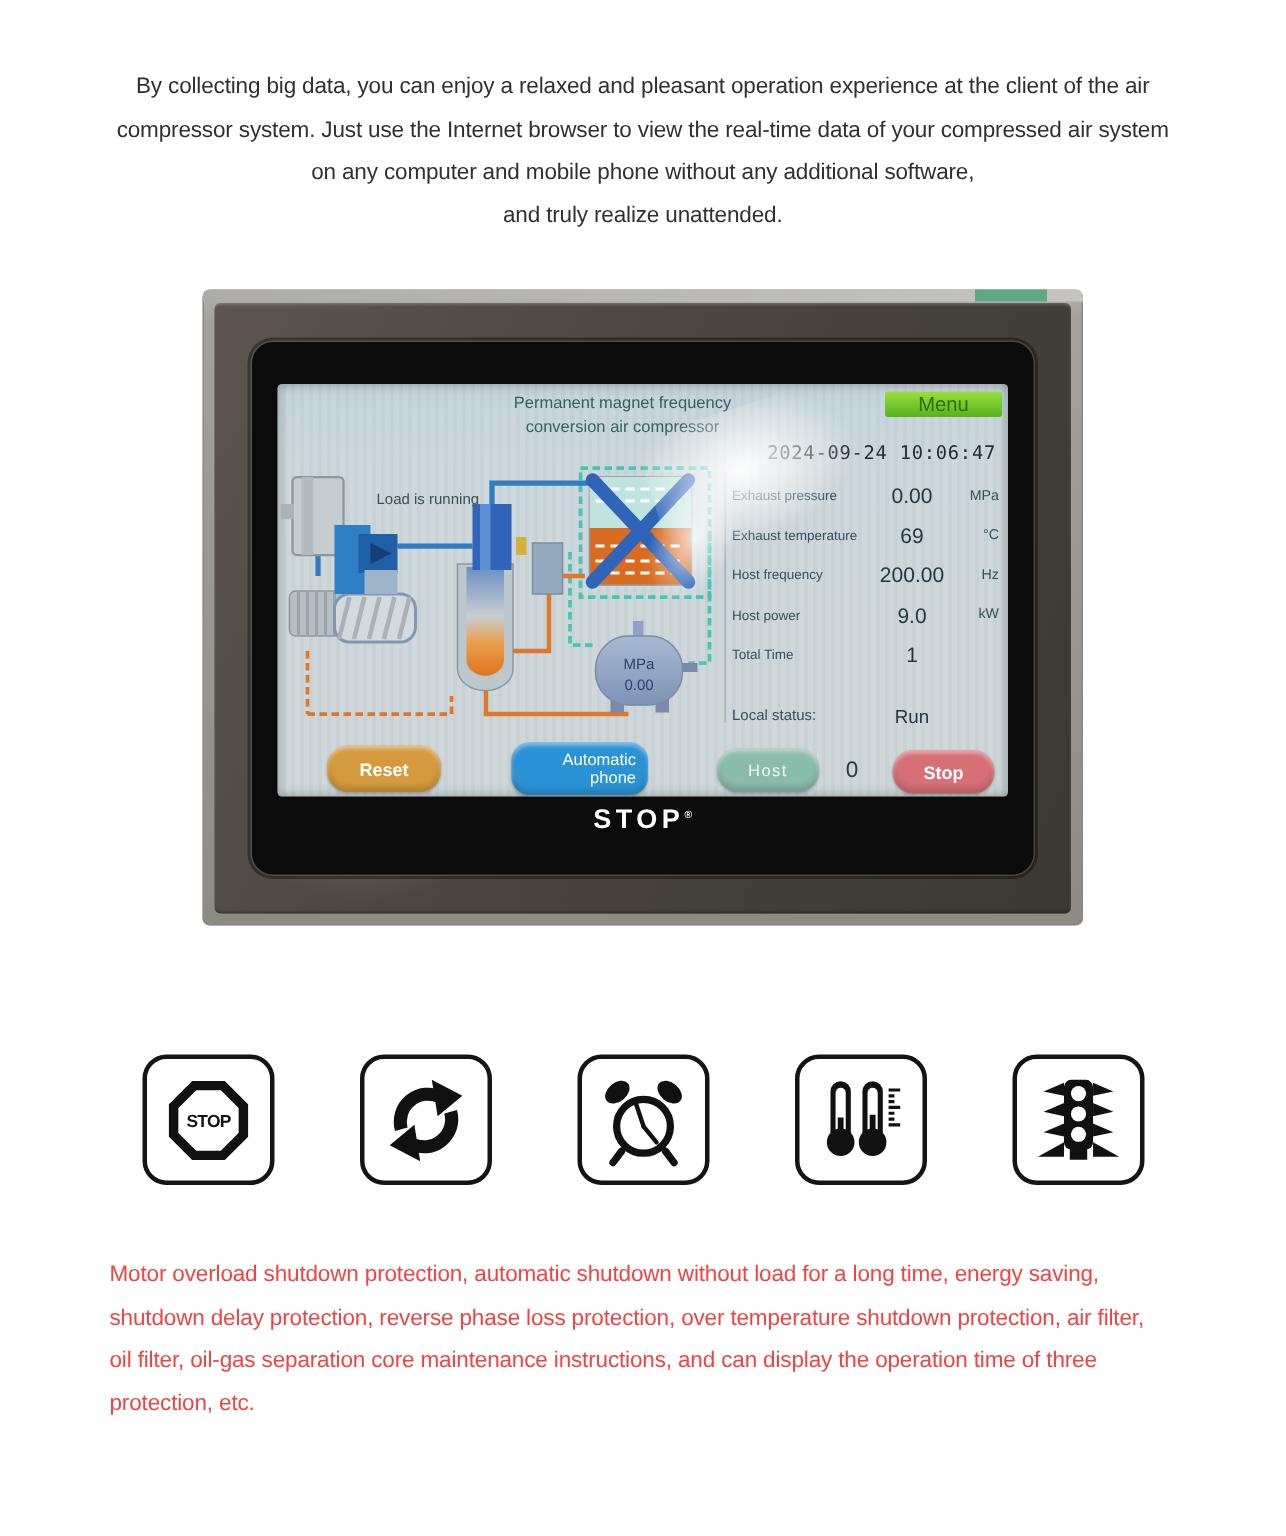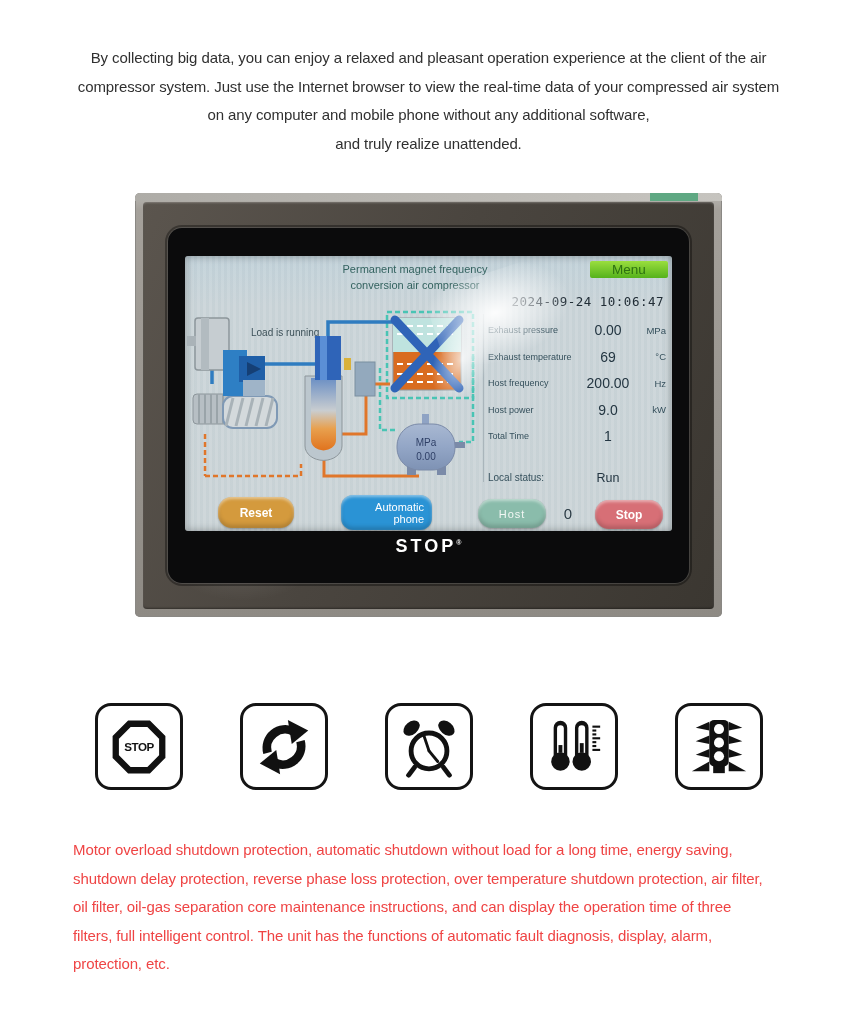--- a/index.html
+++ b/index.html
@@ -298,15 +298,14 @@
       <circle cx="32" cy="27.5" r="5.2" fill="#fff"></circle>
       <circle cx="32" cy="41.5" r="5.2" fill="#fff"></circle>
     </svg>
   </div>
 </div>
 
 <div class="footer">
   <div>Motor overload shutdown protection, automatic shutdown without load for a long time, energy saving,</div>
   <div>shutdown delay protection, reverse phase loss protection, over temperature shutdown protection, air filter,</div>
   <div>oil filter, oil-gas separation core maintenance instructions, and can display the operation time of three</div>
-  <div>filters, full intelligent control. The unit has the functions of automatic fault diagnosis, display, alarm,</div>
   <div>protection, etc.</div>
 </div>
 
 </body></html>

